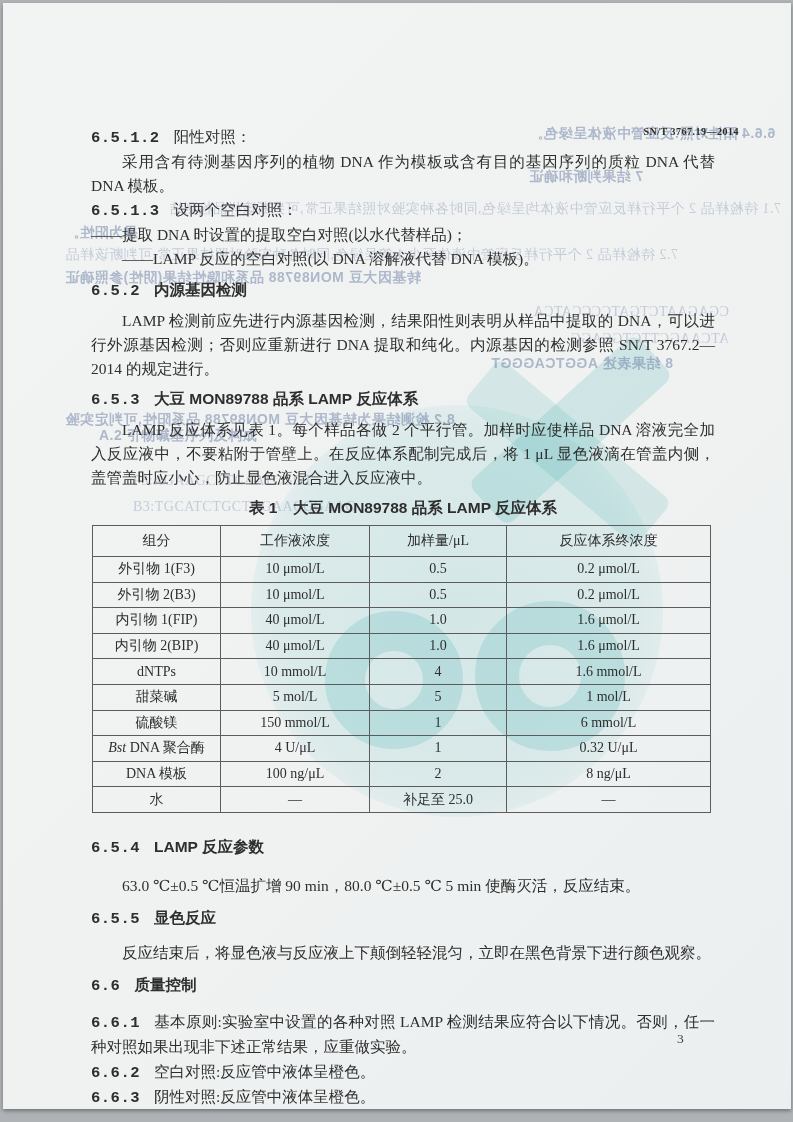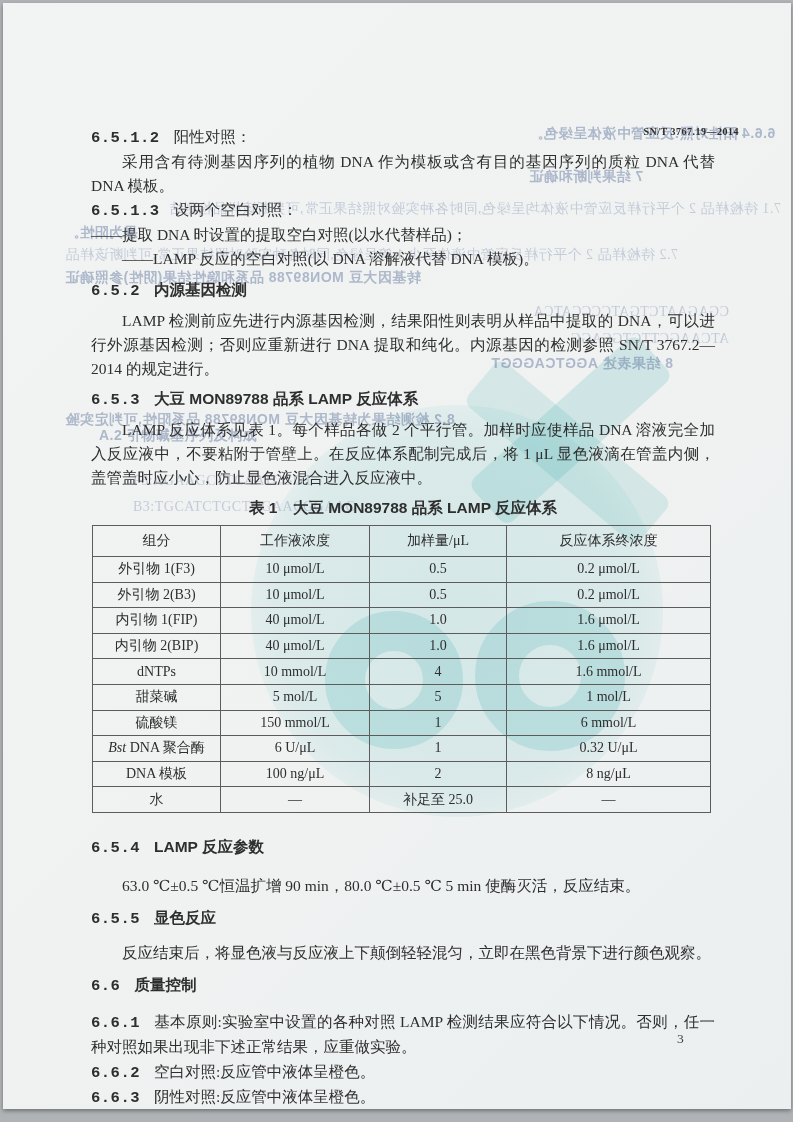--- a/index.html
+++ b/index.html
@@ -160,21 +160,21 @@
             <td>1 mol/L</td>
           </tr>
           <tr>
             <td>硫酸镁</td>
             <td>150 mmol/L</td>
             <td>1</td>
             <td>6 mmol/L</td>
           </tr>
           <tr>
             <td><i>Bst</i> DNA 聚合酶</td>
-            <td>6 U/μL</td>
+            <td>4 U/μL</td>
             <td>1</td>
             <td>0.32 U/μL</td>
           </tr>
           <tr>
             <td>DNA 模板</td>
             <td>100 ng/μL</td>
             <td>2</td>
             <td>8 ng/μL</td>
           </tr>
           <tr>

